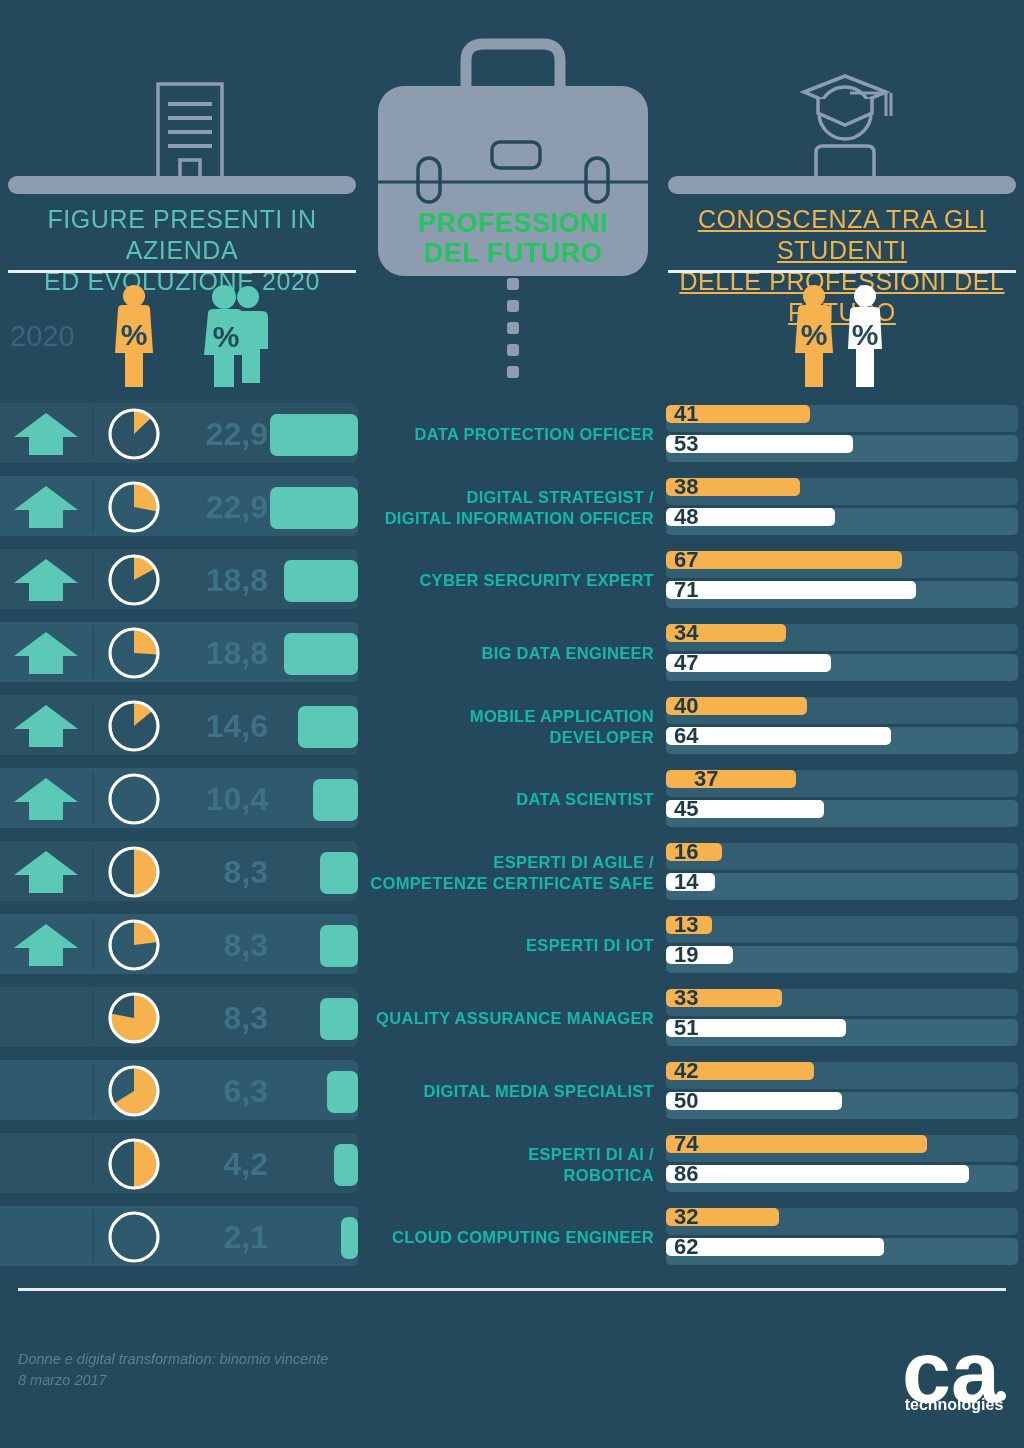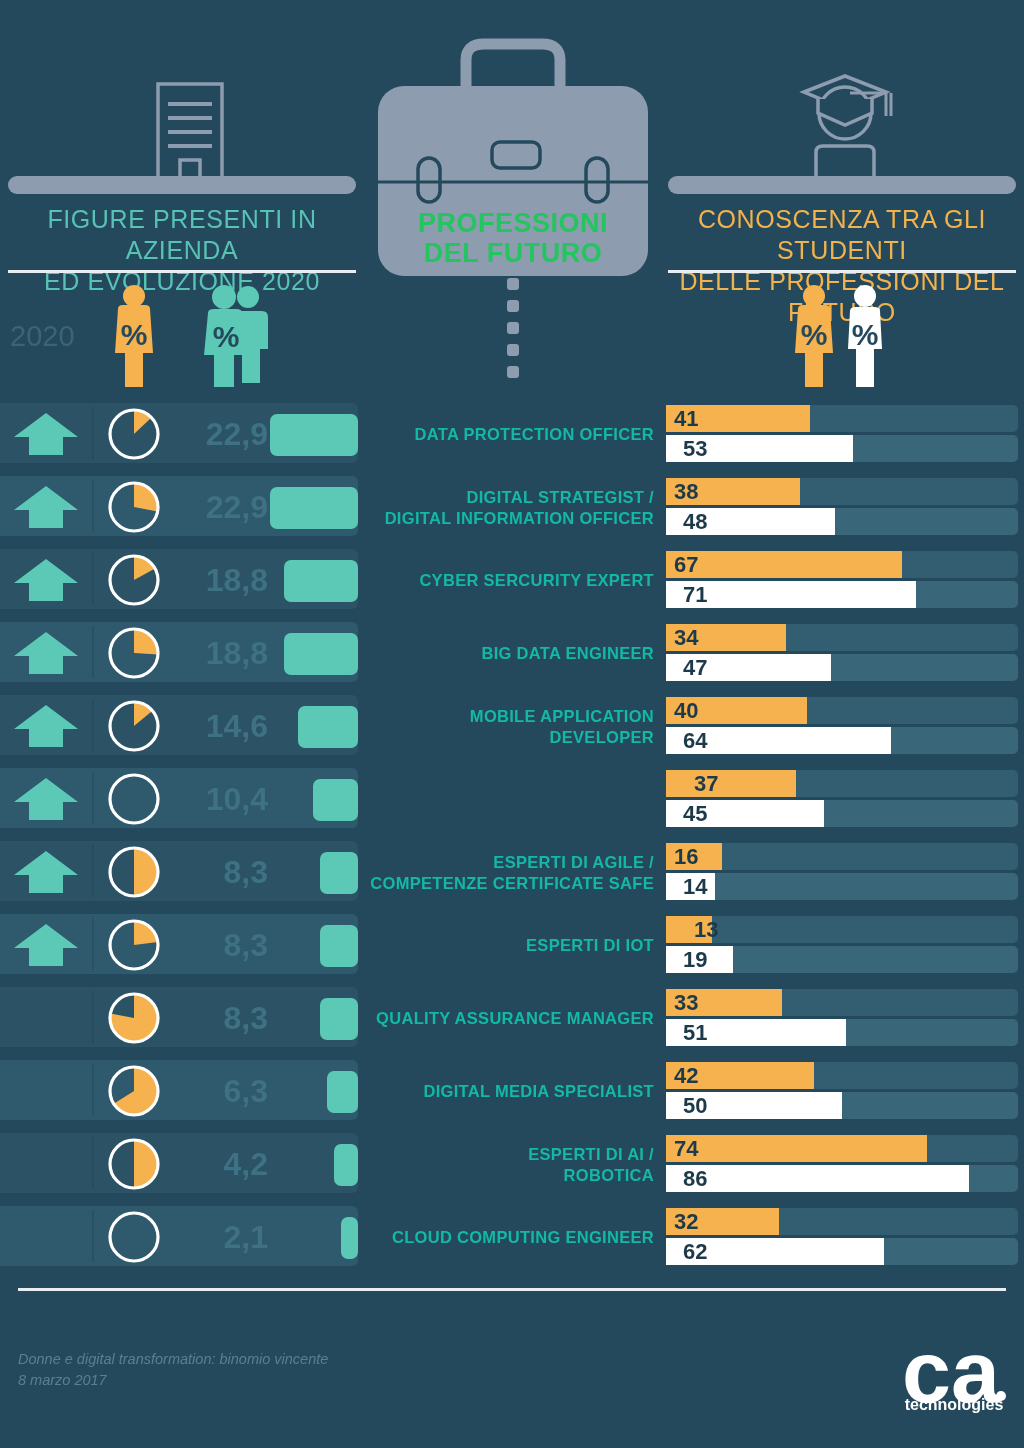--- a/index.html
+++ b/index.html
@@ -34,21 +34,21 @@
     display: block; width: 12px; height: 12px; border-radius: 3px;
     background: #8e9cb0; margin-bottom: 10px;
   }
 
   
   .col-head {
     position: absolute; text-align: center;
     font-size: 25px; line-height: 31px; letter-spacing: 0.6px;
   }
   #head-left  { left: 8px;  top: 204px; width: 348px; color: #57c3b4; }
-  #head-right { left: 668px; top: 204px; width: 348px; color: #f2b24c; }
+  #head-right { left: 668px; top: 204px; width: 348px; color: #f2b24c; text-decoration: underline; }
 
   .rule { position: absolute; height: 3px; background: #e8eef2; }
   #rule-left  { left: 8px;   top: 270px; width: 348px; }
   #rule-right { left: 668px; top: 270px; width: 348px; }
   #rule-foot  { left: 18px;  top: 1288px; width: 988px; }
 
   
   #year-label {
     position: absolute; left: 10px; top: 320px; width: 92px;
     color: #3b6478; font-size: 29px; text-align: left;
@@ -90,25 +90,25 @@
   }
 
   
   .track {
     position: absolute; left: 666px; height: 27px; width: 352px;
     background: #335e72; border-radius: 5px;
   }
   .track.t1 { top: 7px; }
   .track.t2 { top: 37px; background: #3a6679; }
   .rbar {
-    position: absolute; left: 666px; height: 27px; border-radius: 0;
+    position: absolute; left: 666px; height: 18px; border-radius: 5px;
     display: flex; align-items: center;
   }
   .rbar.b1 { top: 7px;  background: #f5b24e; }
-  .rbar.b2 { top: 37px; background: #ffffff; padding-left: 9px; }
+  .rbar.b2 { top: 37px; background: #ffffff; }
   .rbar span {
     margin-left: 8px; font-weight: bold; font-size: 22px; color: #1d3a4a;
   }
 
   
   #footnote {
     position: absolute; left: 18px; top: 1349px;
     color: #5a7f90; font-style: italic; font-size: 14.5px; line-height: 21px;
   }
   #logo { position: absolute; left: 898px; top: 1326px; width: 112px; height: 96px; }
@@ -348,20 +348,25 @@
     <div class="lsplit"></div>
     <svg class="arrow" viewBox="0 0 76 46">
          <path d="M38 2 L70 26 L55 26 L55 44 L21 44 L21 26 L6 26 Z" fill="#5bc9b6"></path>
         </svg>
     <svg viewBox="0 0 52 52" class="pie">
     <circle cx="26" cy="26" r="24" fill="none" stroke="#ffffff" stroke-width="3.2"></circle>
         </svg>
     <div class="lvalue">10,4</div>
     <div class="tealbar" style="left:312.6px;width:45.4px;"></div>
 
+    <div class="clabel">
+      <div>
+            <div>DATA SCIENTIST</div>
+          </div>
+    </div>
 
     <div class="track t1"></div>
     <div class="track t2"></div>
     <div class="rbar b1" style="width:130.2px;padding-left:20px;">
       <span>37</span>
     </div>
     <div class="rbar b2" style="width:158.4px;">
       <span>45</span>
     </div>
       </div>
@@ -408,21 +413,21 @@
     <div class="tealbar" style="left:319.7px;width:38.3px;"></div>
 
     <div class="clabel">
       <div>
             <div>ESPERTI DI IOT</div>
           </div>
     </div>
 
     <div class="track t1"></div>
     <div class="track t2"></div>
-    <div class="rbar b1" style="width:45.8px;padding-left:20px;">
+    <div class="rbar b1" style="width:45.8px;">
       <span>13</span>
     </div>
     <div class="rbar b2" style="width:66.9px;">
       <span>19</span>
     </div>
       </div>
       <div class="row">
     <div class="lstripe"></div>
     <div class="lsplit"></div>
 

